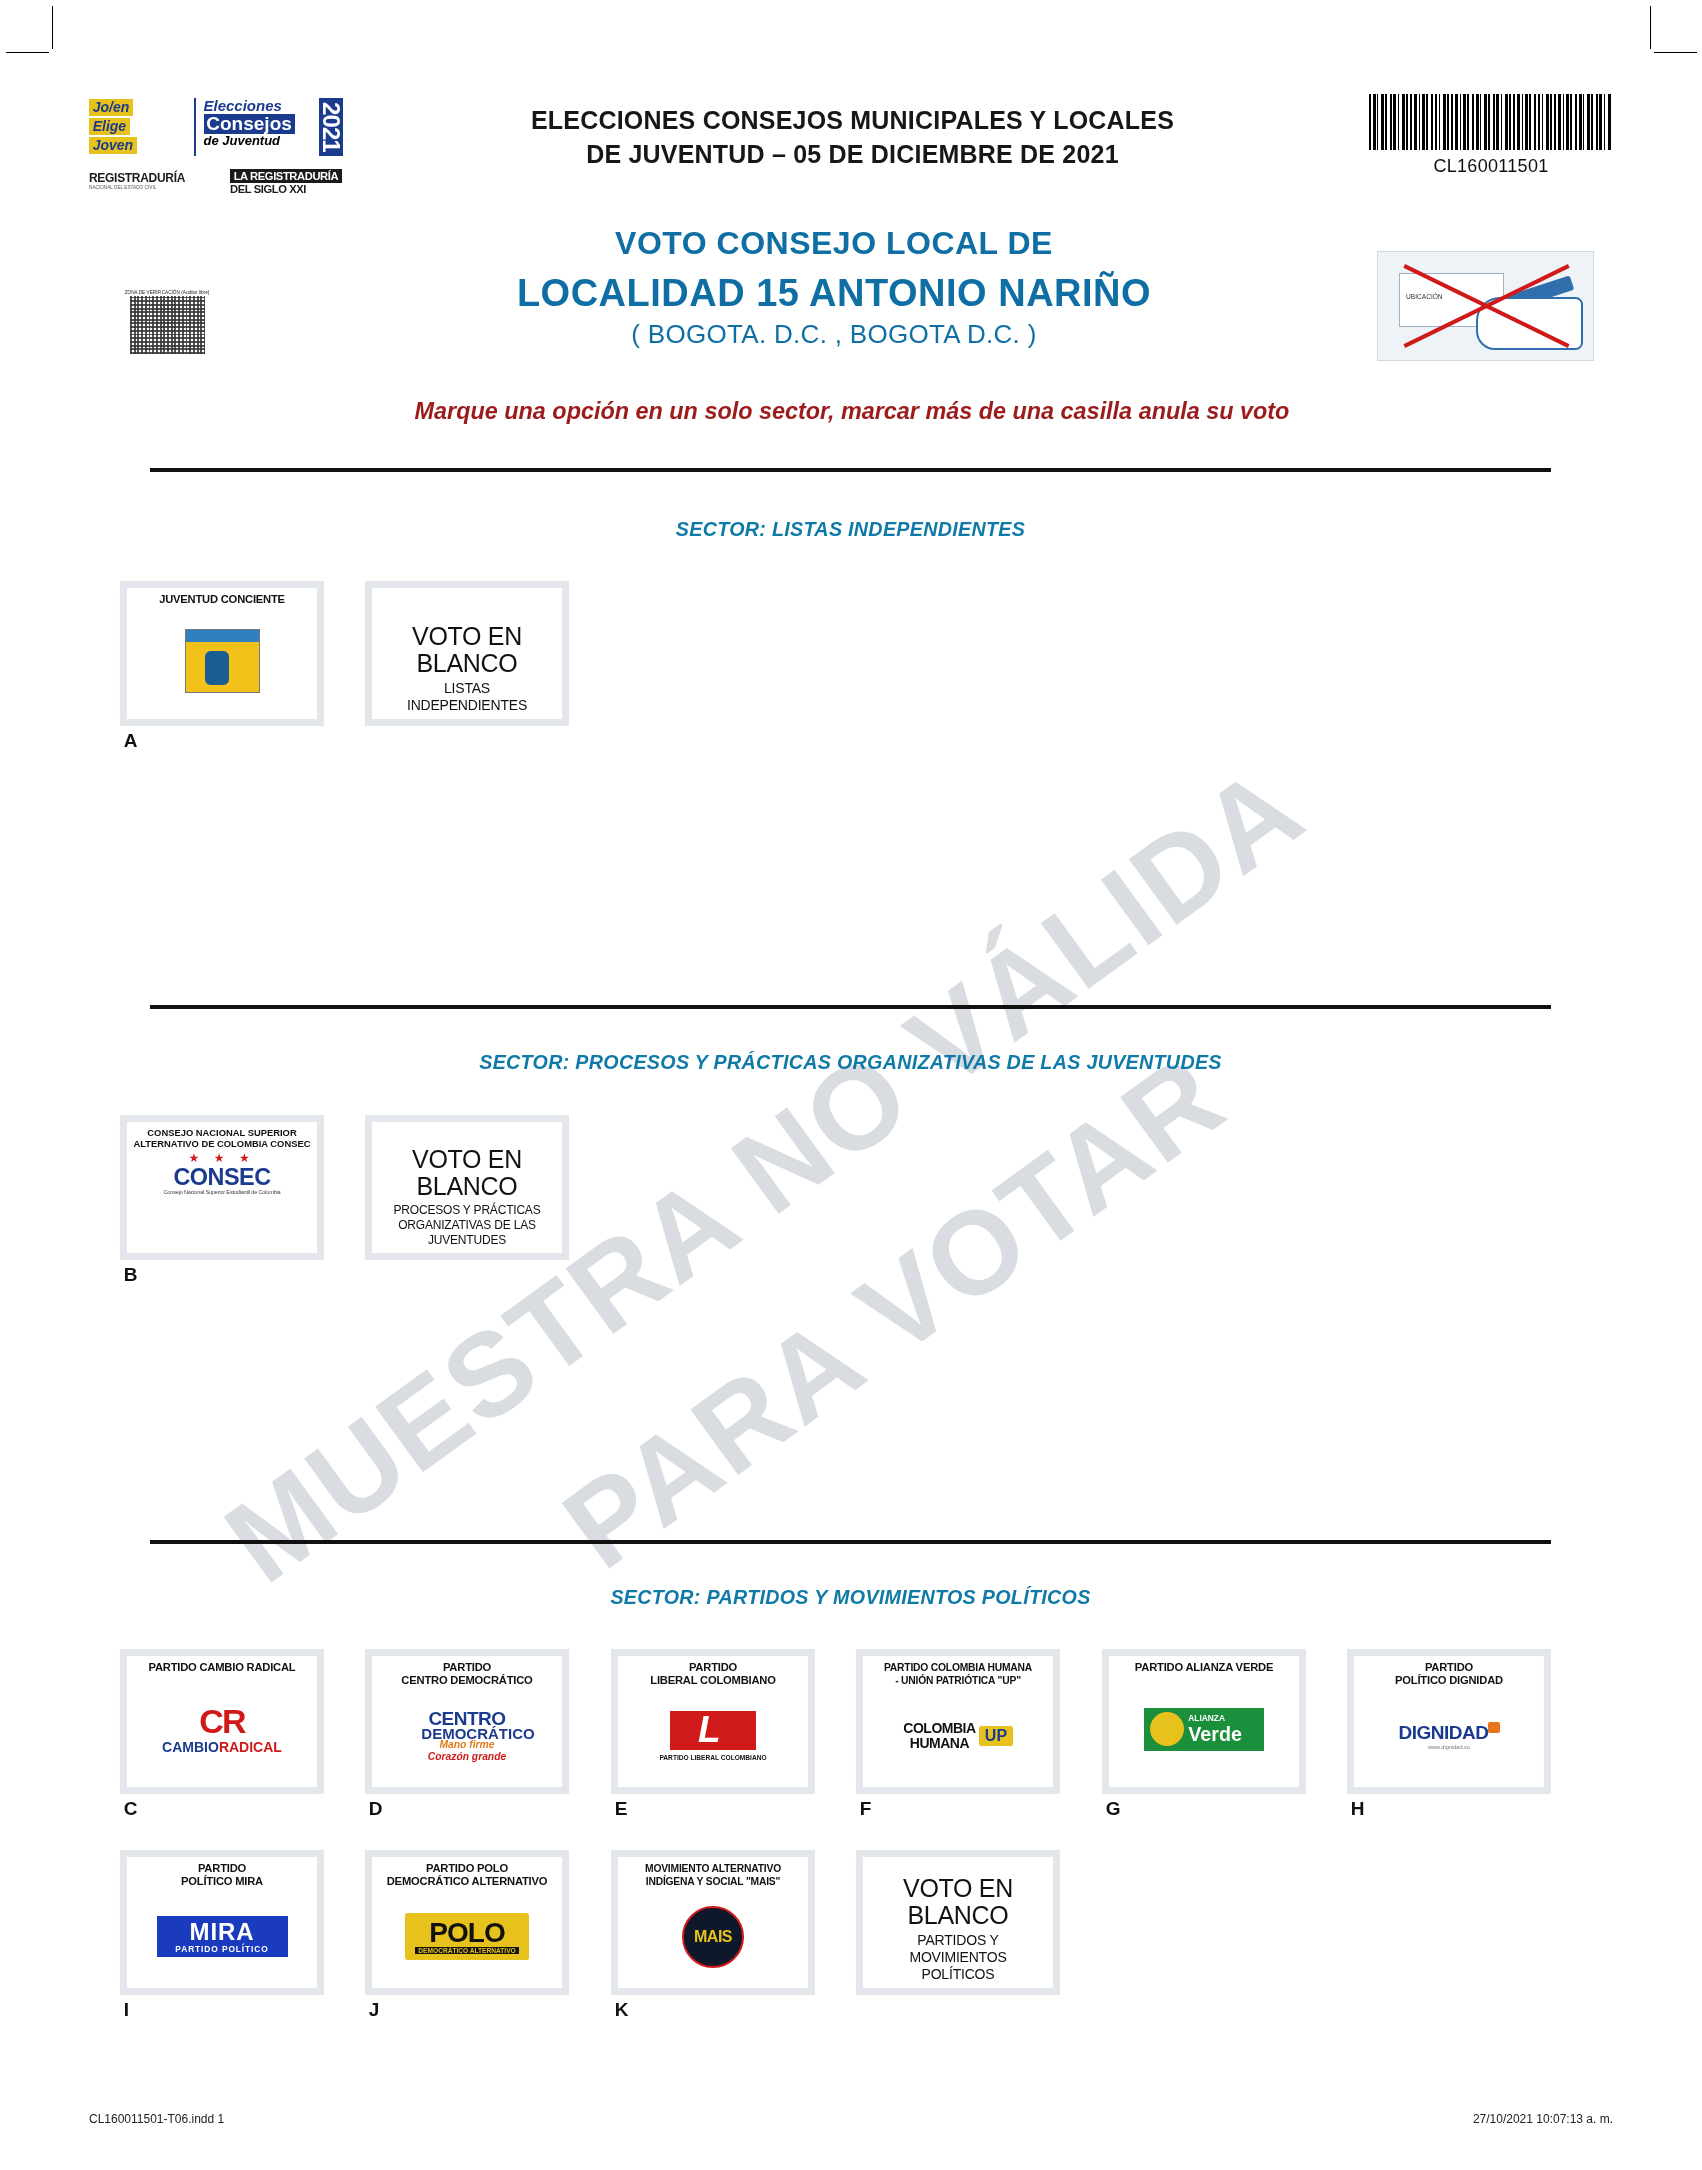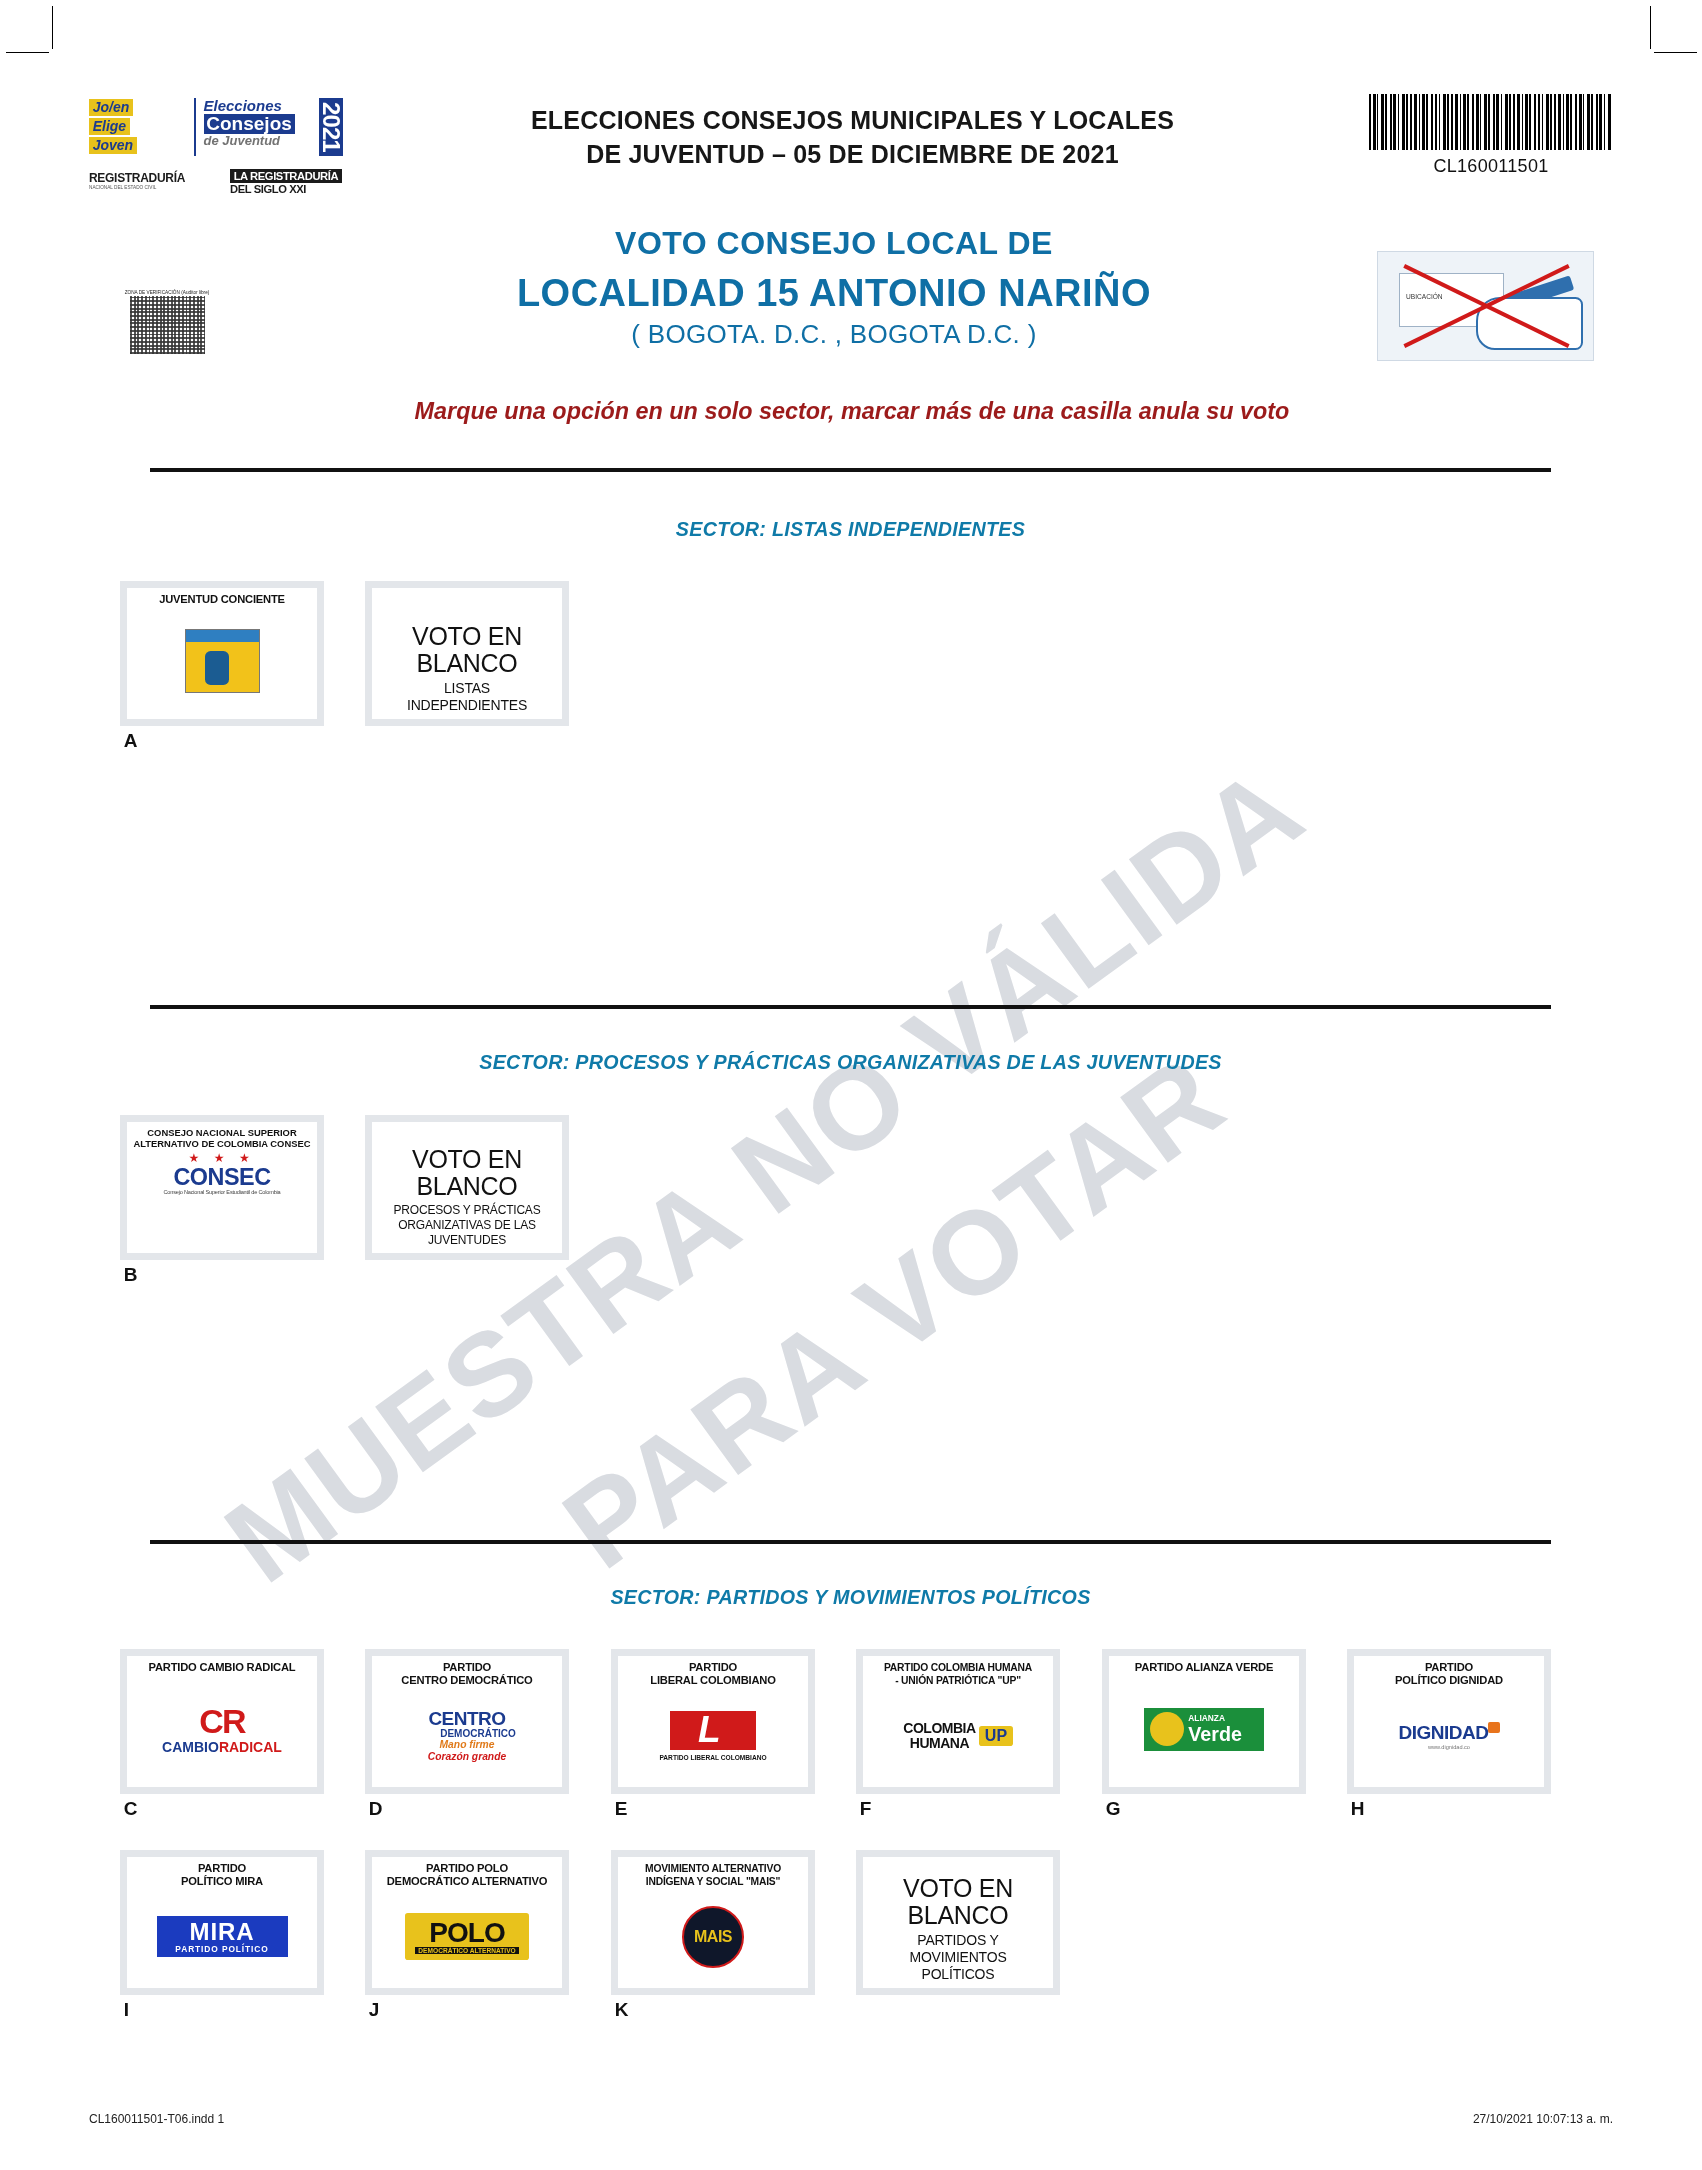--- a/index.html
+++ b/index.html
@@ -86,21 +86,21 @@
     width: fit-content;
   }
   #logo-elecciones {
     position: absolute; left: 105px; top: 0;
     width: 122px; height: 58px;
     border-left: 2.8px solid #1b3b8f;
     padding-left: 7.5px;
   }
   .el-line1 { color: #1b3b8f; font-weight: bold; font-size: 15px; font-style: italic; line-height: 16px; }
   .el-line2 { background: #1b3b8f; color: #ffffff; font-weight: bold; font-size: 19px; line-height: 19.7px; padding: 0 2.8px; width: fit-content; }
-  .el-line3 { color: #737373; font-weight: bold; font-size: 13px; font-style: italic; line-height: 14px; }
+  .el-line3 { color: #000000; font-weight: bold; font-size: 13px; font-style: italic; line-height: 14px; }
   #logo-year {
     position: absolute; left: 230px; top: 0;
     background: #1b3b8f; color: #fff;
     font-size: 24px; font-weight: bold;
     writing-mode: vertical-rl;
     height: 58px; width: 24px;
     display: flex; align-items: center; justify-content: center;
     letter-spacing: -0.9px;
   }
   #logo-registraduria {
@@ -346,21 +346,21 @@
   .lg-consec .cs-sub { font-size: 5.6px; color: #444; letter-spacing: -0.2px; }
 
   .lg-cr { text-align: center; }
   .lg-cr .cr-mark { font-size: 34px; font-weight: bold; color: #d01a1a; letter-spacing: -1.9px; line-height: 36px; }
   .lg-cr .cr-word { font-size: 14px; font-weight: bold; line-height: 16px; }
   .lg-cr .cr-word .b { color: #1b3b8f; }
   .lg-cr .cr-word .r { color: #d01a1a; }
 
   .lg-centro { text-align: center; }
   .lg-centro .ct-top { font-size: 19px; font-weight: bold; color: #1b3b8f; line-height: 19.7px; letter-spacing: -0.5px; }
-  .lg-centro .ct-sub { font-size: 10px; font-weight: bold; color: #1b3b8f; line-height: 10.3px; margin-left: 22px; }
+  .lg-centro .ct-sub { font-size: 15px; font-weight: bold; color: #1b3b8f; line-height: 10.3px; margin-left: 22px; }
   .lg-centro .ct-slogan1 { font-size: 10.3px; font-weight: bold; color: #e07a1a; font-style: italic; line-height: 12px; }
   .lg-centro .ct-slogan2 { font-size: 10.3px; font-weight: bold; color: #d01a1a; font-style: italic; line-height: 12px; }
 
   .lg-liberal { text-align: center; width: 100%; }
   .lg-liberal .lb-box {
     width: 86px; height: 39px; background: #d01a1a; margin: 0 auto;
     position: relative;
   }
   .lg-liberal .lb-box::after {
     content: "L";

